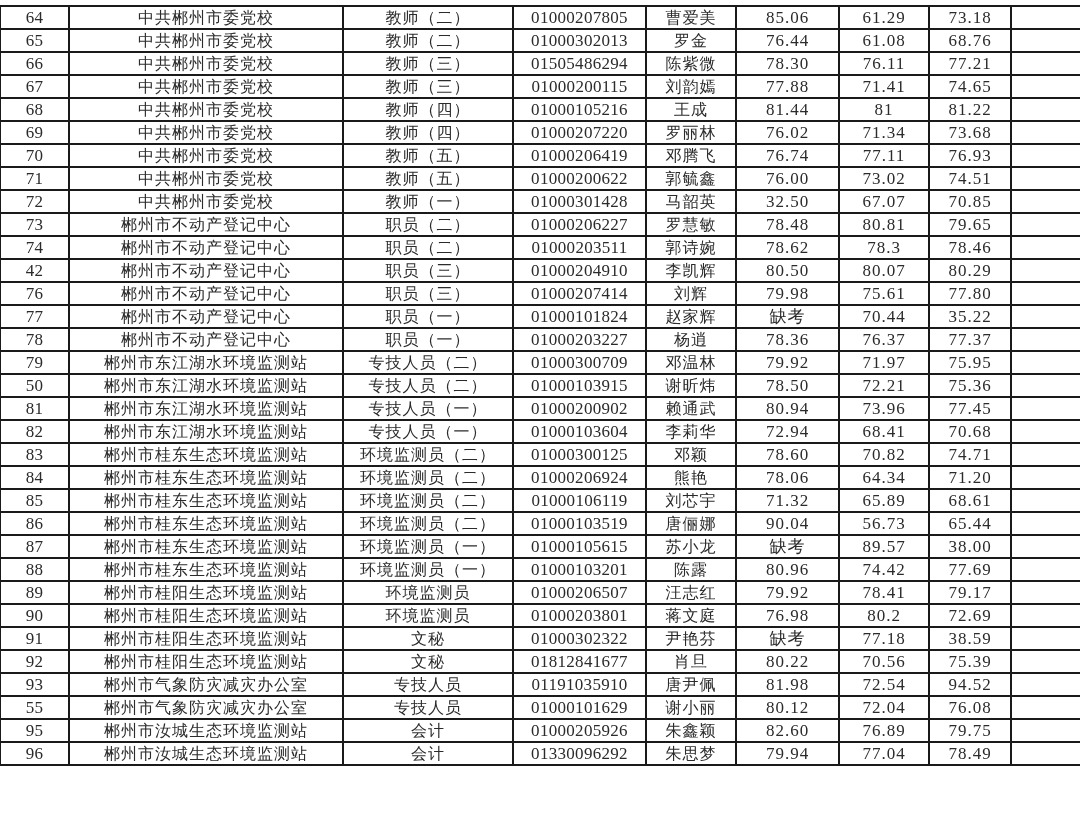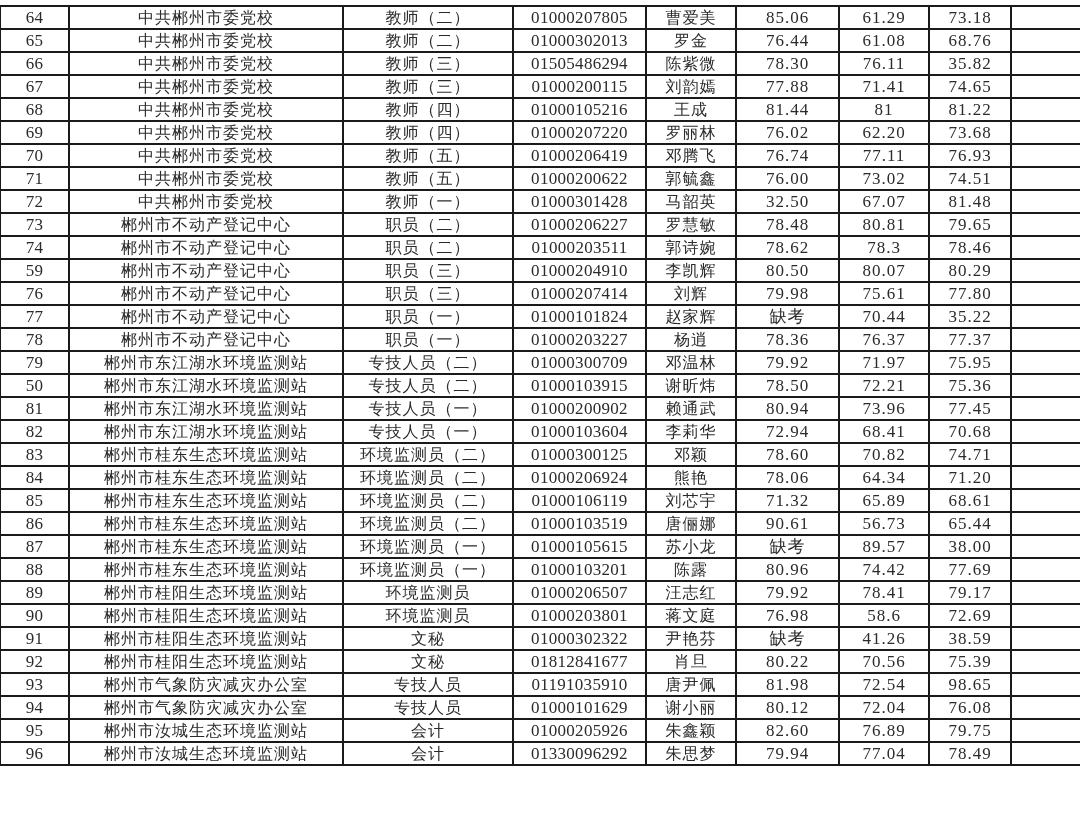--- a/index.html
+++ b/index.html
@@ -77,21 +77,21 @@
   </tr>
 
   <tr>
     <td class="num">66</td>
     <td class="org">中共郴州市委党校</td>
     <td class="pos">教师（三）</td>
     <td class="id">01505486294</td>
     <td class="name">陈紫微</td>
     <td class="score">78.30</td>
     <td class="score">76.11</td>
-    <td class="score">35.82</td>
+    <td class="score">77.21</td>
     <td class="note"></td>
   </tr>
 
   <tr>
     <td class="num">67</td>
     <td class="org">中共郴州市委党校</td>
     <td class="pos">教师（三）</td>
     <td class="id">01000200115</td>
     <td class="name">刘韵嫣</td>
     <td class="score">77.88</td>
@@ -112,21 +112,21 @@
     <td class="note"></td>
   </tr>
 
   <tr>
     <td class="num">69</td>
     <td class="org">中共郴州市委党校</td>
     <td class="pos">教师（四）</td>
     <td class="id">01000207220</td>
     <td class="name">罗丽林</td>
     <td class="score">76.02</td>
-    <td class="score">62.20</td>
+    <td class="score">71.34</td>
     <td class="score">73.68</td>
     <td class="note"></td>
   </tr>
 
   <tr>
     <td class="num">70</td>
     <td class="org">中共郴州市委党校</td>
     <td class="pos">教师（五）</td>
     <td class="id">01000206419</td>
     <td class="name">邓腾飞</td>
@@ -149,21 +149,21 @@
   </tr>
 
   <tr>
     <td class="num">72</td>
     <td class="org">中共郴州市委党校</td>
     <td class="pos">教师（一）</td>
     <td class="id">01000301428</td>
     <td class="name">马韶英</td>
     <td class="score">32.50</td>
     <td class="score">67.07</td>
-    <td class="score">81.48</td>
+    <td class="score">70.85</td>
     <td class="note"></td>
   </tr>
 
   <tr>
     <td class="num">73</td>
     <td class="org">郴州市不动产登记中心</td>
     <td class="pos">职员（二）</td>
     <td class="id">01000206227</td>
     <td class="name">罗慧敏</td>
     <td class="score">78.48</td>
@@ -178,21 +178,21 @@
     <td class="pos">职员（二）</td>
     <td class="id">01000203511</td>
     <td class="name">郭诗婉</td>
     <td class="score">78.62</td>
     <td class="score">78.3</td>
     <td class="score">78.46</td>
     <td class="note"></td>
   </tr>
 
   <tr>
-    <td class="num">59</td>
+    <td class="num">42</td>
     <td class="org">郴州市不动产登记中心</td>
     <td class="pos">职员（三）</td>
     <td class="id">01000204910</td>
     <td class="name">李凯辉</td>
     <td class="score">80.50</td>
     <td class="score">80.07</td>
     <td class="score">80.29</td>
     <td class="note"></td>
   </tr>
 
@@ -315,21 +315,21 @@
     <td class="score">68.61</td>
     <td class="note"></td>
   </tr>
 
   <tr>
     <td class="num">86</td>
     <td class="org">郴州市桂东生态环境监测站</td>
     <td class="pos">环境监测员（二）</td>
     <td class="id">01000103519</td>
     <td class="name">唐俪娜</td>
-    <td class="score">90.61</td>
+    <td class="score">90.04</td>
     <td class="score">56.73</td>
     <td class="score">65.44</td>
     <td class="note"></td>
   </tr>
 
   <tr>
     <td class="num">87</td>
     <td class="org">郴州市桂东生态环境监测站</td>
     <td class="pos">环境监测员（一）</td>
     <td class="id">01000105615</td>
@@ -364,33 +364,33 @@
     <td class="note"></td>
   </tr>
 
   <tr>
     <td class="num">90</td>
     <td class="org">郴州市桂阳生态环境监测站</td>
     <td class="pos">环境监测员</td>
     <td class="id">01000203801</td>
     <td class="name">蒋文庭</td>
     <td class="score">76.98</td>
-    <td class="score">58.6</td>
+    <td class="score">80.2</td>
     <td class="score">72.69</td>
     <td class="note"></td>
   </tr>
 
   <tr>
     <td class="num">91</td>
     <td class="org">郴州市桂阳生态环境监测站</td>
     <td class="pos">文秘</td>
     <td class="id">01000302322</td>
     <td class="name">尹艳芬</td>
     <td class="score">缺考</td>
-    <td class="score">41.26</td>
+    <td class="score">77.18</td>
     <td class="score">38.59</td>
     <td class="note"></td>
   </tr>
 
   <tr>
     <td class="num">92</td>
     <td class="org">郴州市桂阳生态环境监测站</td>
     <td class="pos">文秘</td>
     <td class="id">01812841677</td>
     <td class="name">肖旦</td>
@@ -401,26 +401,26 @@
   </tr>
 
   <tr>
     <td class="num">93</td>
     <td class="org">郴州市气象防灾减灾办公室</td>
     <td class="pos">专技人员</td>
     <td class="id">01191035910</td>
     <td class="name">唐尹佩</td>
     <td class="score">81.98</td>
     <td class="score">72.54</td>
-    <td class="score">98.65</td>
-    <td class="note"></td>
-  </tr>
-
-  <tr>
-    <td class="num">94</td>
+    <td class="score">94.52</td>
+    <td class="note"></td>
+  </tr>
+
+  <tr>
+    <td class="num">55</td>
     <td class="org">郴州市气象防灾减灾办公室</td>
     <td class="pos">专技人员</td>
     <td class="id">01000101629</td>
     <td class="name">谢小丽</td>
     <td class="score">80.12</td>
     <td class="score">72.04</td>
     <td class="score">76.08</td>
     <td class="note"></td>
   </tr>
 

